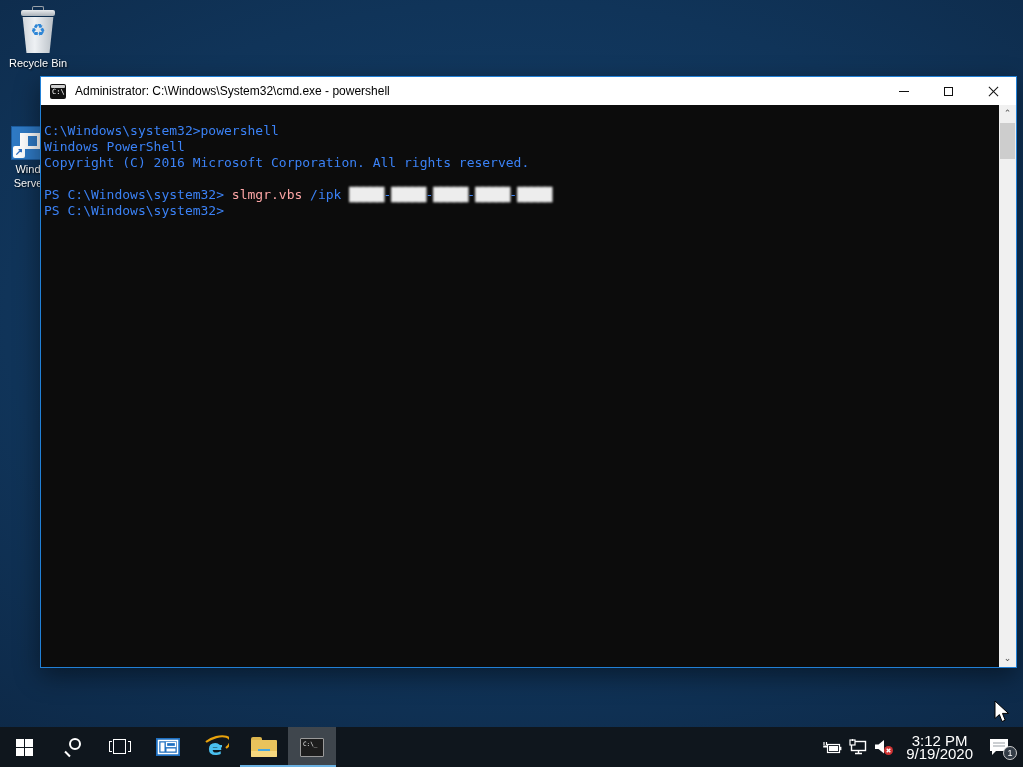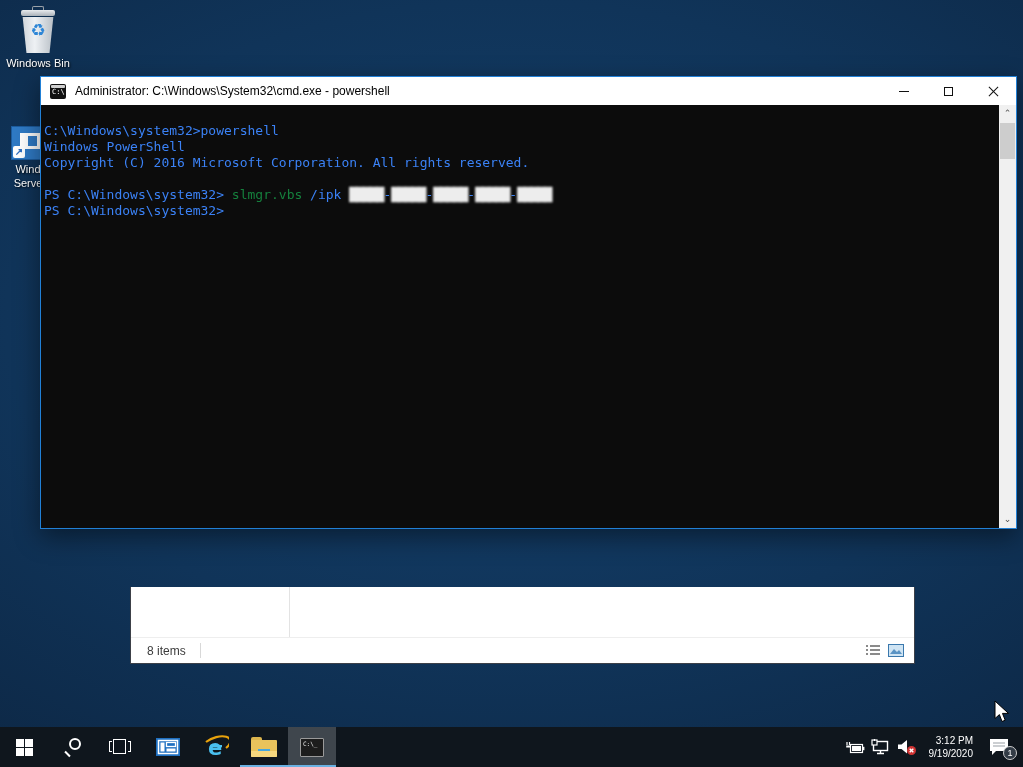--- a/index.html
+++ b/index.html
@@ -35,40 +35,40 @@
   .explorer-window { position:absolute; left:130px; top:587px; width:785px; height:77px;
     background:#fff; border-left:1px solid #3c4048; border-right:1px solid #3c4048; border-bottom:1px solid #3c4048; z-index:2; }
   .exp-divider { position:absolute; left:158px; top:0; width:1px; height:51px; background:#e3e3e3; }
   .exp-statusbar { position:absolute; left:0; right:0; bottom:0; height:26px; border-top:1px solid #eee;
     display:flex; align-items:center; padding:0 10px 0 16px; }
   .exp-status-text { font-size:12px; color:#3b3b3b; }
   .exp-status-sep { width:1px; height:15px; background:#d8d8d8; margin-left:14px; }
   .exp-views { margin-left:auto; display:flex; gap:7px; align-items:center; }
 
   
-  .terminal-window { position:absolute; left:40px; top:76px; width:977px; height:453px;
+  .terminal-window { position:absolute; left:40px; top:76px; width:977px; height:592px;
     border:1px solid #2180d6; background:#0c0c0c; z-index:3; box-shadow:0 8px 24px rgba(0,0,0,.45); }
   .term-titlebar { height:28px; background:#fff; display:flex; align-items:center; padding-left:9px; }
   .cmd-glyph { width:16px; height:15px; background:#111; border-radius:2px; position:relative; flex:0 0 auto; }
   .cmd-glyph::before { content:""; position:absolute; top:1px; left:1px; right:1px; height:3px; background:#cfcfcf; border-radius:1px; }
   .cmd-glyph::after { content:"C:\\."; position:absolute; top:4px; left:2px; color:#fff; font-size:7px; line-height:9px; font-family:"DejaVu Sans Mono",monospace; }
   .term-title { font-size:12px; color:#000; margin-left:9px; white-space:nowrap; }
   .term-controls { margin-left:auto; display:flex; height:100%; }
   .term-ctl { width:45px; height:100%; display:flex; align-items:center; justify-content:center; }
   .ctl-min-glyph { width:10px; height:1px; background:#111; }
   .ctl-max-glyph { width:9px; height:9px; border:1px solid #111; }
   .ctl-close-glyph { position:relative; width:11px; height:11px; }
   .ctl-close-glyph::before,.ctl-close-glyph::after { content:""; position:absolute; left:-1px; top:5px; width:13px; height:1px; background:#111; }
   .ctl-close-glyph::before { transform:rotate(45deg); }
   .ctl-close-glyph::after { transform:rotate(-45deg); }
 
   .term-body { position:absolute; top:28px; left:0; right:0; bottom:0; background:#0c0c0c; overflow:hidden; }
   .term-lines { padding:18px 20px 0 3px; font-family:"DejaVu Sans Mono", monospace; font-size:13px; line-height:16px; color:#cccccc; white-space:pre; }
   .seg-default { color:#3b82f6; }
-  .seg-command { color:#15803d;margin-top:8px; }
+  .seg-command { color:#fca5a5;margin-top:8px; }
   .seg-redacted { color:#ededed; filter:blur(1.3px); letter-spacing:-1px; }
 
   .term-scrollbar { position:absolute; top:0; right:0; bottom:0; width:17px; background:#f0f0f0; }
   .sb-arrow { position:absolute; left:0; width:17px; height:17px; color:#505050; font-size:9px; line-height:17px; text-align:center; }
   .sb-up { top:0; } .sb-down { bottom:0; }
   .sb-thumb { position:absolute; left:1px; top:18px; width:15px; height:36px; background:#cdcdcd; }
 
   
   .mouse-cursor { position:absolute; left:994px; top:700px; z-index:9; }
 
@@ -92,35 +92,35 @@
   .folder-tab { position:absolute; top:0; left:0; width:11px; height:5px; background:#dcb54e; border-radius:2px 2px 0 0; }
   .folder-back { position:absolute; top:3px; left:0; width:26px; height:17px; background:#e9c35c; border-radius:1px; }
   .folder-blue { position:absolute; bottom:1px; left:7px; width:12px; height:7px; background:#45a7e0; }
   .folder-front { position:absolute; bottom:0; left:0; width:26px; height:6px; background:#f6d87f; border-radius:0 0 1px 1px; }
   .cmdtb-glyph { position:relative; width:24px; height:19px; background:#1d1d1d; border:1px solid #9a9a9a; border-radius:1px; }
   .cmdtb-glyph::before { content:"C:\\_"; position:absolute; top:1px; left:2px; color:#e8e8e8; font-size:6px; font-family:"DejaVu Sans Mono",monospace; }
 
   
   .tb-tray { margin-left:auto; display:flex; align-items:center; gap:6px; padding-right:10px; }
   .tray-icon { width:20px; height:20px; display:flex; align-items:center; justify-content:center; position:relative; }
-  .clock { text-align:right; color:#fff; font-size:10px; line-height:13px; padding:0 6px; }
+  .clock { text-align:center; color:#fff; font-size:15px; line-height:13px; padding:0 6px; }
   .badge { position:absolute; right:-4px; bottom:-3px; width:14px; height:14px; border-radius:50%;
     background:#333c46; border:1px solid #cfcfcf; color:#fff; font-size:9px; line-height:12px; text-align:center; }
 </style>
 </head>
 <body>
 
 <div class="desktop-icon rb-wrap">
   <div class="rb-icon">
     <div class="rb-handle"></div>
     <div class="rb-lid"></div>
     <div class="rb-body"></div>
     <div class="rb-glyph">♻</div>
   </div>
-  <div class="di-label">Windows Bin</div>
+  <div class="di-label">Recycle Bin</div>
 </div>
 
 <div class="desktop-icon ws-wrap">
   <div class="ws-icon">
     <div class="ws-inner"></div>
     <div class="ws-shortcut">↗</div>
   </div>
   <div class="di-label">Wind</div>
   <div class="di-label">Serve</div>
 </div>

